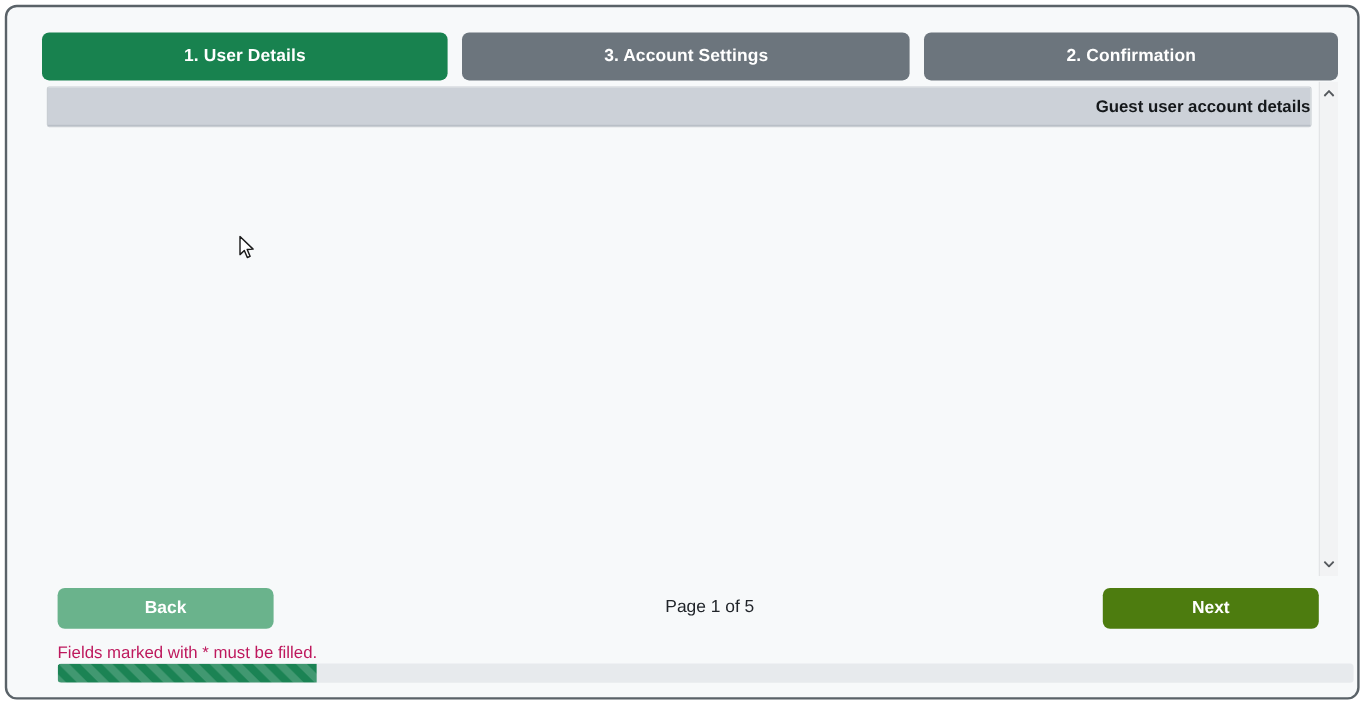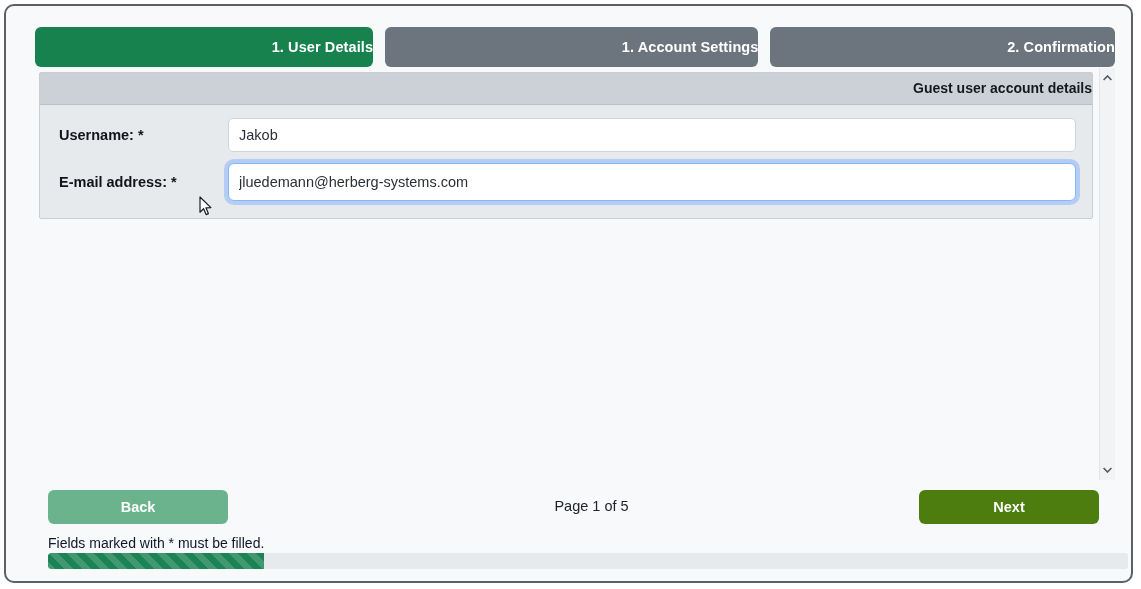--- a/index.html
+++ b/index.html
@@ -38,21 +38,21 @@
   }
   .tab {
     flex: 1 1 auto;
     border-radius: 6px;
     background: #6c757d;
     color: #ffffff;
     font-size: 14.5px;
     font-weight: bold;
     display: flex;
     align-items: center;
-    justify-content: flex-end;
+    justify-content: center;
     letter-spacing: 0.1px;
     user-select: none;
     box-sizing: border-box;
     white-space: nowrap;
   }
   .tab.active {
     background: #18824f;
   }
 
   
@@ -203,21 +203,21 @@
     text-align: center;
     font-size: 14.5px;
     color: #21252a;
     margin-left: 8px;
   }
   .error-text {
     position: absolute;
     left: 29px;
     top: 55px;
     font-size: 14px;
-    color: #0f172a;
+    color: #be185d;
   }
   .progress-track {
     position: absolute;
     left: 29px;
     top: 73px;
     width: 1080px;
     height: 16px;
     background: #e7eaed;
     border-radius: 3px;
     overflow: hidden;
@@ -251,45 +251,32 @@
 </head>
 <body>
 
 <div class="window">
 
   <div class="tabstrip">
     <div class="tab active">
       <span>1. User Details</span>
     </div>
     <div class="tab">
-      <span>1. Account Settings</span>
+      <span>3. Account Settings</span>
     </div>
     <div class="tab">
       <span>2. Confirmation</span>
     </div>
   </div>
 
   <div class="panel">
 
     <div class="panel-scrollarea">
       <div class="fieldset">
         <div class="fieldset-legend">Guest user account details</div>
-        <div class="fieldset-body">
-
-          <div class="form-row">
-            <div class="form-label">Username: *</div>
-            <input class="form-input" type="text" value="Jakob" style="">
-          </div>
-
-          <div class="form-row">
-            <div class="form-label">E-mail address: *</div>
-            <input class="form-input focused" type="text" value="jluedemann@herberg-systems.com" style="">
-          </div>
-
-        </div>
       </div>
     </div>
 
     <div class="scrollbar">
       <div class="sb-arrow up">
         <span>
           <svg width="9" height="6" viewBox="0 0 9 6">
             <path d="M0.6 5 L4.5 1 L8.4 5" fill="none" stroke="#55595d" stroke-width="1.6"></path>
           </svg>
         </span>

